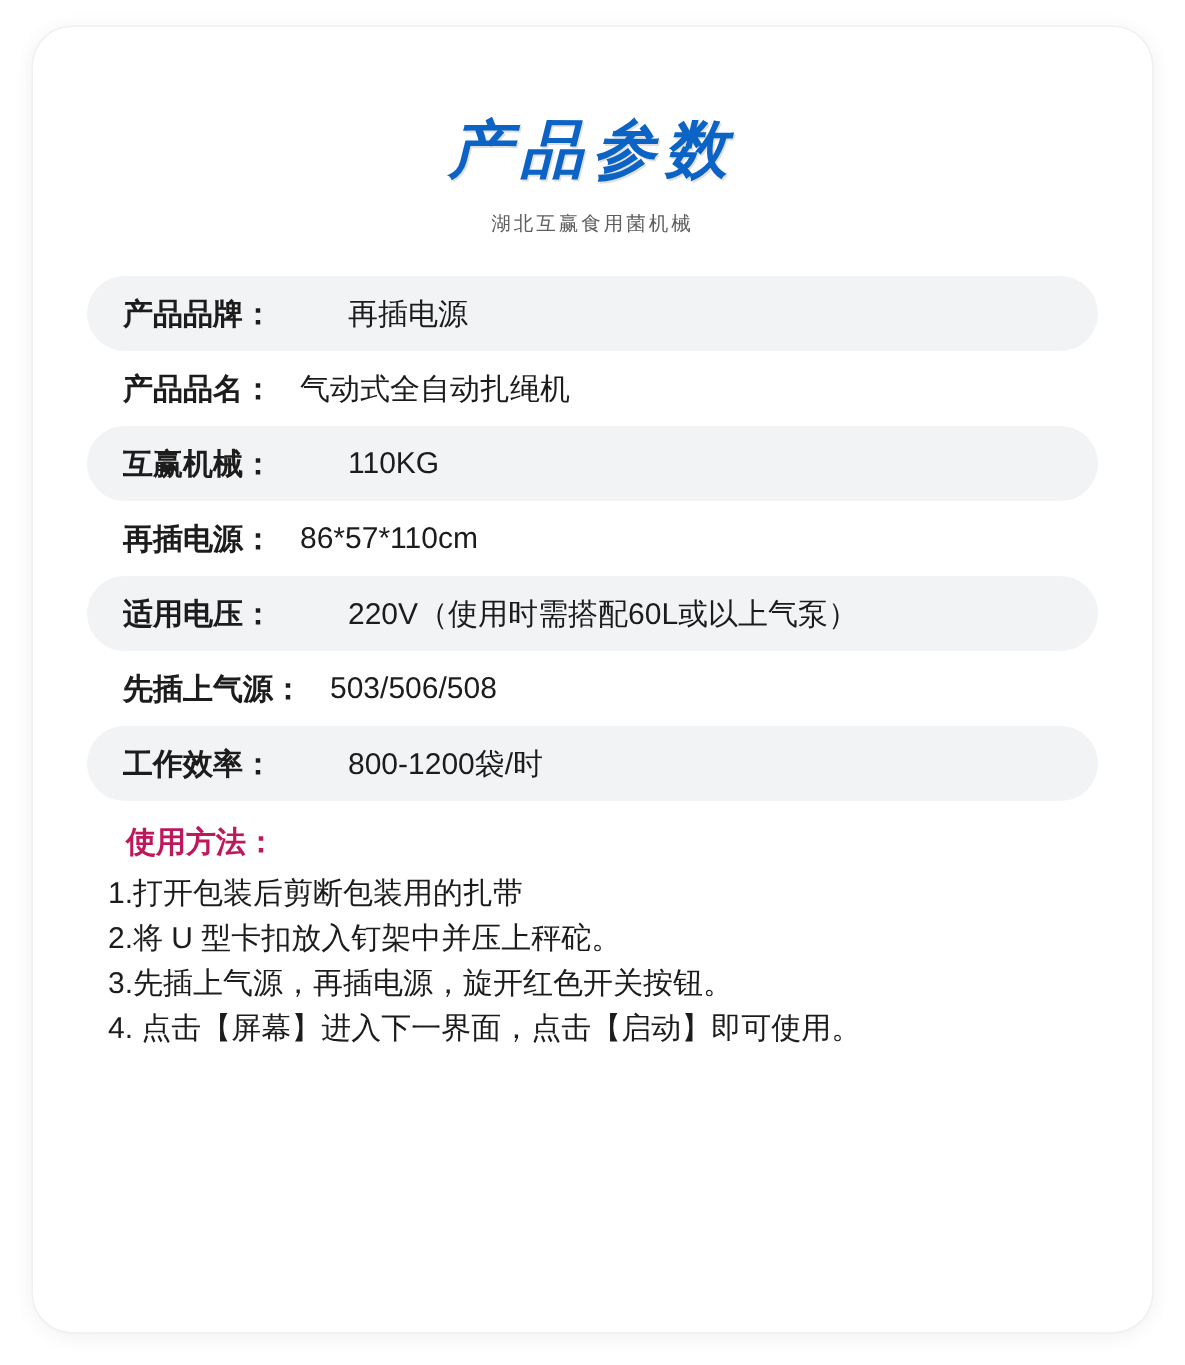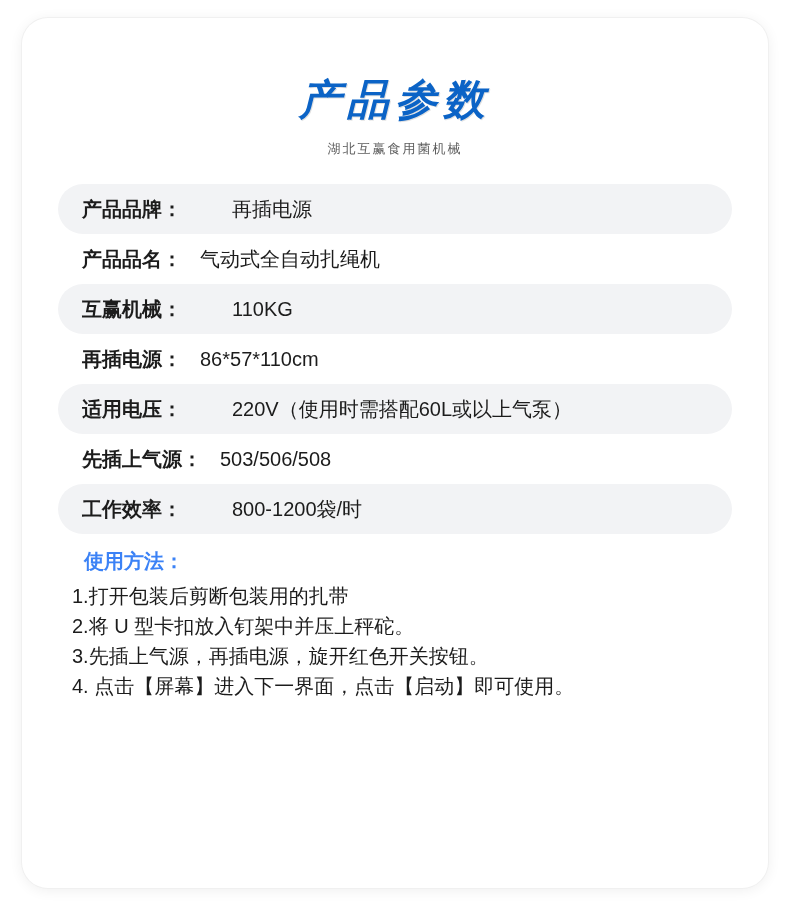--- a/index.html
+++ b/index.html
@@ -79,21 +79,21 @@
     margin-left: 18px;
     white-space: nowrap;
   }
   .usage {
     margin-top: 14px;
     padding: 0 6px 0 14px;
   }
   .usage-title {
     font-size: 20px;
     font-weight: bold;
-    color: #3b82f6;
+    color: #be185d;
     margin-left: 12px;
     margin-bottom: 6px;
   }
   .usage-line {
     font-size: 20px;
     color: #1c1c1c;
     line-height: 1.5;
   }
 </style>
 </head>

